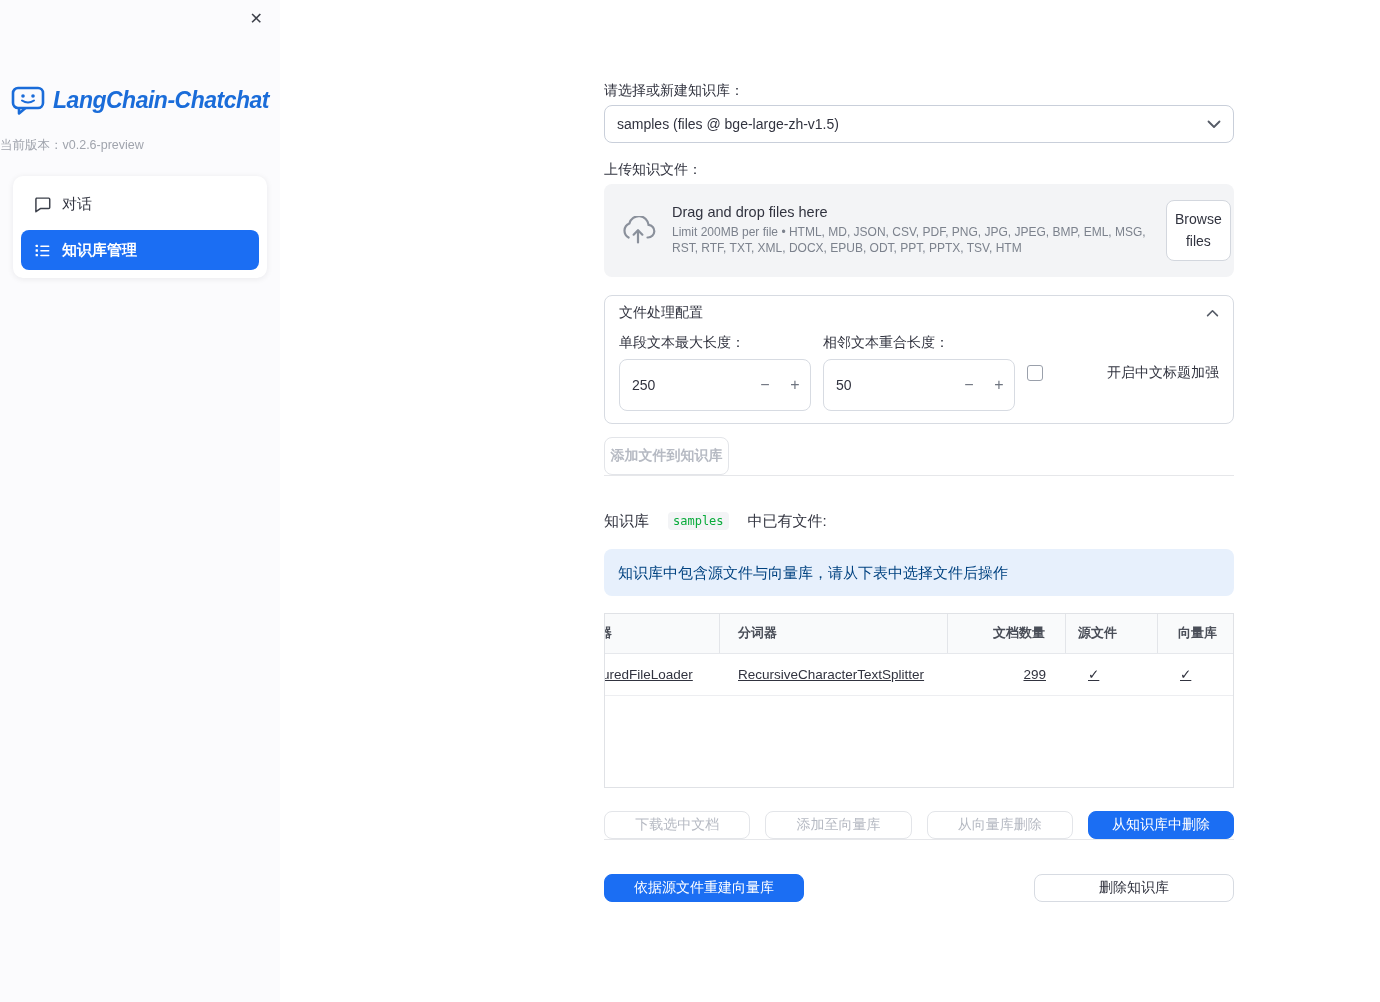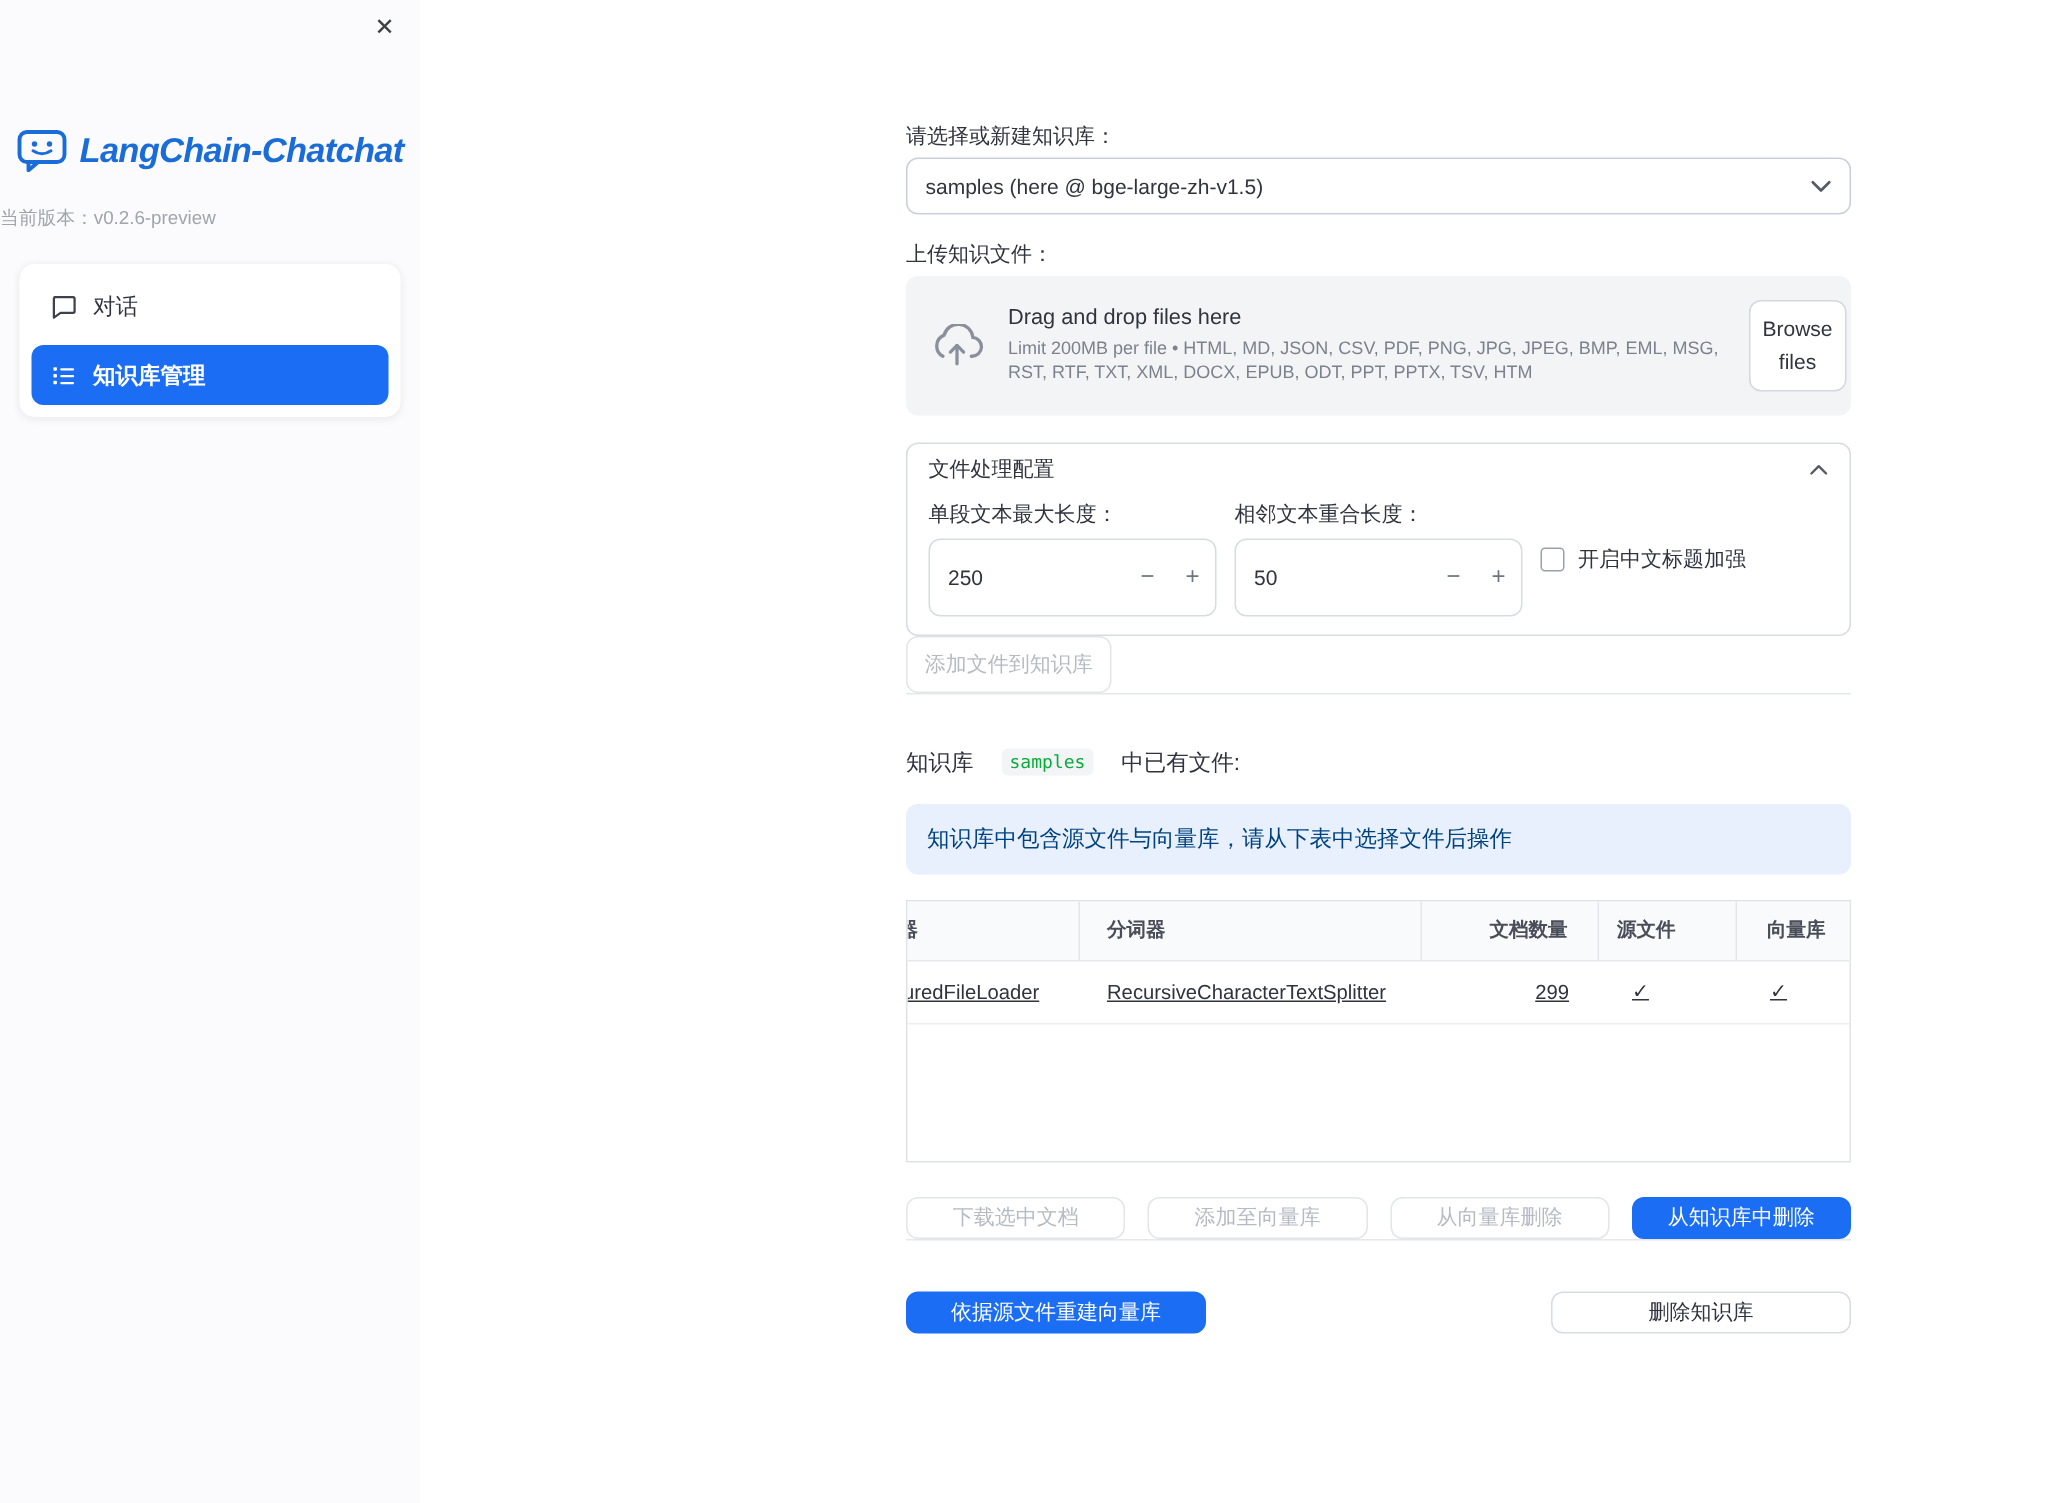--- a/index.html
+++ b/index.html
@@ -76,35 +76,35 @@
   .cfg-col .field-label { display:block; margin-bottom:8px; }
   .num-input {
     height:52px; border:1px solid #d7dbe2; border-radius:8px; background:#fff;
     display:flex; align-items:center; overflow:hidden;
   }
   .num-input .value { flex:1; padding-left:12px; font-size:14px; }
   .step-btn {
     width:30px; height:100%; display:flex; align-items:center; justify-content:center;
     color:#6f7580; font-size:16px; cursor:pointer; user-select:none;
   }
-  .checkbox-row { display:flex; align-items:center; gap:9px; padding-top:30px; cursor:pointer; }
+  .checkbox-row { display:flex; align-items:center; gap:9px; padding-top:30px; cursor:pointer;justify-content:space-between; }
   .checkbox-box {
     width:16px; height:16px; border:1px solid #9aa0ab; border-radius:3px; background:#fff;
     flex:0 0 auto;
   }
   .checkbox-label { font-size:14px; }
 
   .btn {
     height:28px; border-radius:8px; font-size:14px; display:flex;
     align-items:center; justify-content:center; cursor:pointer;
     font-family:inherit; background:#fff; border:1px solid #d7dbe2; color:#31333f;
   }
   .btn.disabled { border:1px solid #e3e5e9; color:#b6bac3; cursor:default; }
   .btn.primary { background:var(--primary); border:1px solid var(--primary); color:#fff; }
-  .add-files-btn { margin-top:0; width:137px; height:38px; }
+  .add-files-btn { margin-top:13px; width:125px; height:38px;font-weight:bold; }
 
   hr.divider { border:none; border-top:1px solid #e6e7ea; margin:0; }
   .hr1 { margin-top:38px; }
   .hr2 { margin-top:34px; }
 
   .files-line { margin-top:36px; display:flex; align-items:center; gap:19px; font-size:15px; }
   .code-badge {
     font-family:"DejaVu Sans Mono","Liberation Mono",monospace; font-size:12px;
     color:#09ab3b; background:#f3f4f6; border-radius:4px; padding:2px 5px;
   }
@@ -181,21 +181,21 @@
       </span>
       <span>知识库管理</span>
     </div>
   </div>
 </div>
 
 <div class="main-col">
 
   <div class="field-label mt-first">请选择或新建知识库：</div>
   <div class="selectbox">
-    <span class="value">samples (here @ bge-large-zh-v1.5)</span>
+    <span class="value">samples (files @ bge-large-zh-v1.5)</span>
     <span style="display:flex;">
       <svg width="14" height="9" viewBox="0 0 14 9">
           <path d="M1.5 1.5L7 7l5.5-5.5" fill="none" stroke="#555b66" stroke-width="1.8" stroke-linecap="round" stroke-linejoin="round"></path>
         </svg>
     </span>
   </div>
 
   <div class="field-label upload-label">上传知识文件：</div>
   <div class="dropzone">
     <span style="display:flex;">

